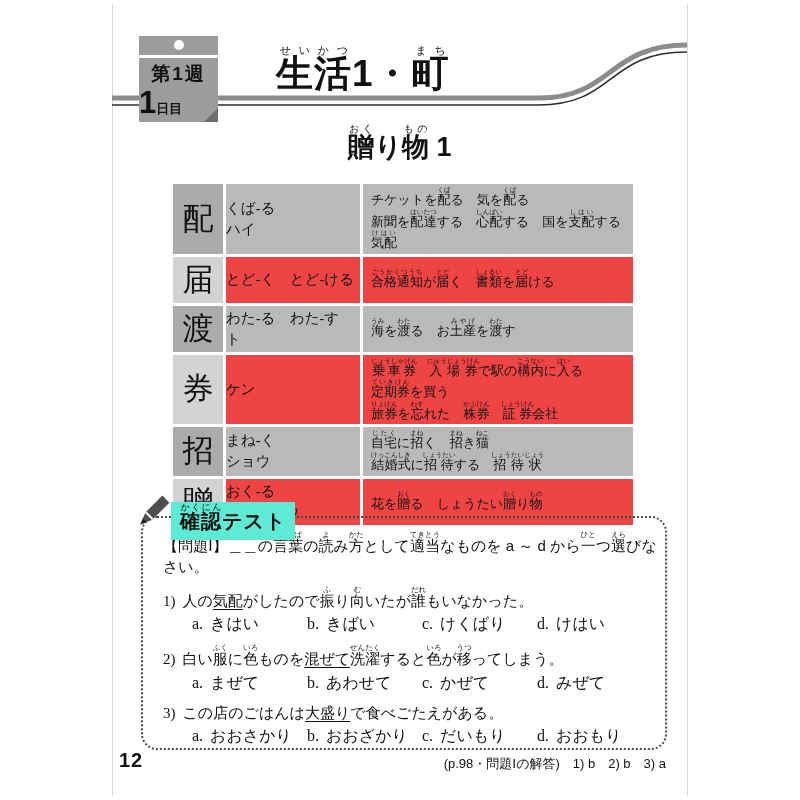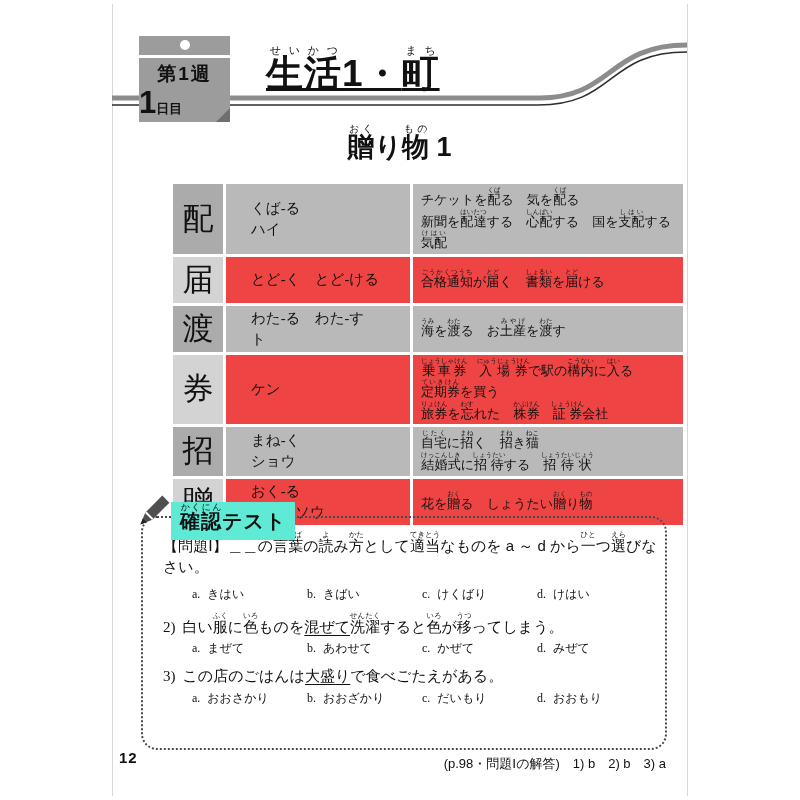--- a/index.html
+++ b/index.html
@@ -14,68 +14,68 @@
 
   
   .page-edge{position:absolute;top:4px;bottom:4px;width:0;border-left:1px solid #d7d7d7;}
   .page-edge.left{left:112px;}
   .page-edge.right{left:687px;}
 
   
   .header-lines{position:absolute;left:0;top:0;pointer-events:none;}
 
   
-  .calendar{position:absolute;left:139px;top:36px;width:91px;height:86px;background:#9c9c9c;z-index:2;}
+  .calendar{position:absolute;left:139px;top:36px;width:79px;height:86px;background:#9c9c9c;z-index:2;}
   .cal-band{height:19px;border-bottom:3px solid #ffffff;position:relative;}
   .cal-dot{position:absolute;left:50%;top:4px;width:10px;height:10px;border-radius:50%;background:#ffffff;transform:translateX(-50%);}
   .cal-week{text-align:center;font-size:19px;font-weight:bold;margin-top:3px;letter-spacing:2px;}
   .cal-day{text-align:left;font-weight:bold;margin-top:-2px;}
   .cal-day .num{font-size:31px;}
   .cal-day .suffix{font-size:13px;}
   .cal-fold{position:absolute;right:0;bottom:0;width:0;height:0;
     border-style:solid;border-width:0 0 14px 14px;border-color:transparent transparent #6f6f6f transparent;}
 
   
-  .page-title{position:absolute;left:266px;top:20px;font-size:37px;font-weight:bold;letter-spacing:1px;z-index:2;text-decoration:underline;}
+  .page-title{position:absolute;left:276px;top:20px;font-size:37px;font-weight:bold;letter-spacing:1px;z-index:2;}
   .page-title rt{font-size:11px;}
   .page-subtitle{position:absolute;left:112px;width:575px;top:102px;text-align:center;font-size:27px;font-weight:bold;z-index:2;}
   .page-subtitle rt{font-size:10px;}
 
   
   .kanji-table{position:absolute;left:170px;top:181px;border-collapse:separate;border-spacing:3px;}
   .kanji-table td{vertical-align:middle;}
   .cell-kanji{width:50px;min-width:50px;text-align:center;font-size:31px;padding:2px 0;}
-  .cell-readings{width:134px;min-width:134px;font-size:14.5px;padding:2px 25px;}
+  .cell-readings{width:134px;min-width:134px;font-size:14.5px;padding:2px 0;}
   .cell-examples{width:254px;min-width:254px;font-size:13px;padding:2px 8px;}
   .row-dark .cell-kanji{background:#ababab;}
   .row-dark .cell-readings,.row-dark .cell-examples{background:#b9b9b9;}
   .row-light .cell-kanji{background:#d3d3d3;}
   .row-light .cell-readings,.row-light .cell-examples{background:#ef4444;}
   .read-line{line-height:1.45;}
   .ex-line{line-height:1.25;}
 
   
   .test-box{position:absolute;left:141px;top:516px;width:522px;height:230px;
     border:2px dotted #4a4a4a;border-radius:16px;z-index:2;}
   .test-heading{position:absolute;top:-16px;left:28px;background:#5eead4;padding:6px 9px;
     font-size:20px;font-weight:bold;letter-spacing:1px;line-height:1.3;}
   .test-heading rt{font-size:9px;}
   .pencil-icon{position:absolute;top:-27px;left:-15px;}
   .instruction{margin:13px 0 0 20px;font-size:15px;line-height:1.4;}
   .questions{margin:6px 0 0 20px;}
   .question{margin-top:9px;}
   .q-line{font-size:15px;line-height:1.35;}
   .q-num{display:inline-block;margin-right:7px;}
-  .q-options{margin:3px 0 0 29px;font-size:12px;display:flex;}
+  .q-options{margin:3px 0 0 29px;font-size:16px;display:flex;}
   .q-option{width:115px;white-space:nowrap;}
   .q-option:last-child{width:auto;}
   .opt-letter{margin-right:7px;}
 
   
-  .page-num{position:absolute;left:119px;top:749px;font-size:15px;font-weight:600;letter-spacing:1px;}
+  .page-num{position:absolute;left:119px;top:749px;font-size:20px;font-weight:600;letter-spacing:1px;}
   .answer-note{position:absolute;right:134px;top:755px;font-size:13px;}
 </style>
 </head>
 <body>
 
 <div class="page-edge left"></div>
 <div class="page-edge right"></div>
 
 <svg class="header-lines" width="800" height="150" viewBox="0 0 800 150">
   <path d="M112,98 H540 C612,98 608,45 687,45" fill="none" stroke="#8c8c8c" stroke-width="5"></path>
@@ -168,20 +168,21 @@
       <rect x="18" y="2" width="10" height="24" fill="#4f4f4f"></rect>
       <polygon points="18,26 28,26 23,38" fill="#4f4f4f"></polygon>
       <polygon points="20.5,32 25.5,32 23,38" fill="#222222"></polygon>
       <rect x="18" y="24.5" width="10" height="2" fill="#ffffff"></rect>
     </g>
   </svg>
   <div class="test-heading"><ruby>確認<rt>かくにん</rt></ruby><span>テスト</span></div>
   <div class="instruction"><span>【</span><ruby>問題<rt>もんだい</rt></ruby><span>Ⅰ】＿＿の</span><ruby>言葉<rt>ことば</rt></ruby><span>の</span><ruby>読<rt>よ</rt></ruby><span>み</span><ruby>方<rt>かた</rt></ruby><span>として</span><ruby>適当<rt>てきとう</rt></ruby><span>なものを a ～ d から</span><ruby>一<rt>ひと</rt></ruby><span>つ</span><ruby>選<rt>えら</rt></ruby><span>びなさい。</span></div>
   <div class="questions serif" id="questions">
       <div class="question">
+        <div class="q-line"><span class="q-num">1)</span><span>人の</span><span class="u">気配</span><span>がしたので</span><ruby>振<rt>ふ</rt></ruby><span>り</span><ruby>向<rt>む</rt></ruby><span>いたが</span><ruby>誰<rt>だれ</rt></ruby><span>もいなかった。</span></div>
         <div class="q-options">
           <span class="q-option"><span class="opt-letter">a.</span><span>きはい</span></span>
           <span class="q-option"><span class="opt-letter">b.</span><span>きばい</span></span>
           <span class="q-option"><span class="opt-letter">c.</span><span>けくばり</span></span>
           <span class="q-option"><span class="opt-letter">d.</span><span>けはい</span></span>
         </div>
       </div>
       <div class="question">
         <div class="q-line"><span class="q-num">2)</span><span>白い</span><ruby>服<rt>ふく</rt></ruby><span>に</span><ruby>色<rt>いろ</rt></ruby><span>ものを</span><span class="u">混ぜて</span><ruby>洗濯<rt>せんたく</rt></ruby><span>すると</span><ruby>色<rt>いろ</rt></ruby><span>が</span><ruby>移<rt>うつ</rt></ruby><span>ってしまう。</span></div>
         <div class="q-options">

